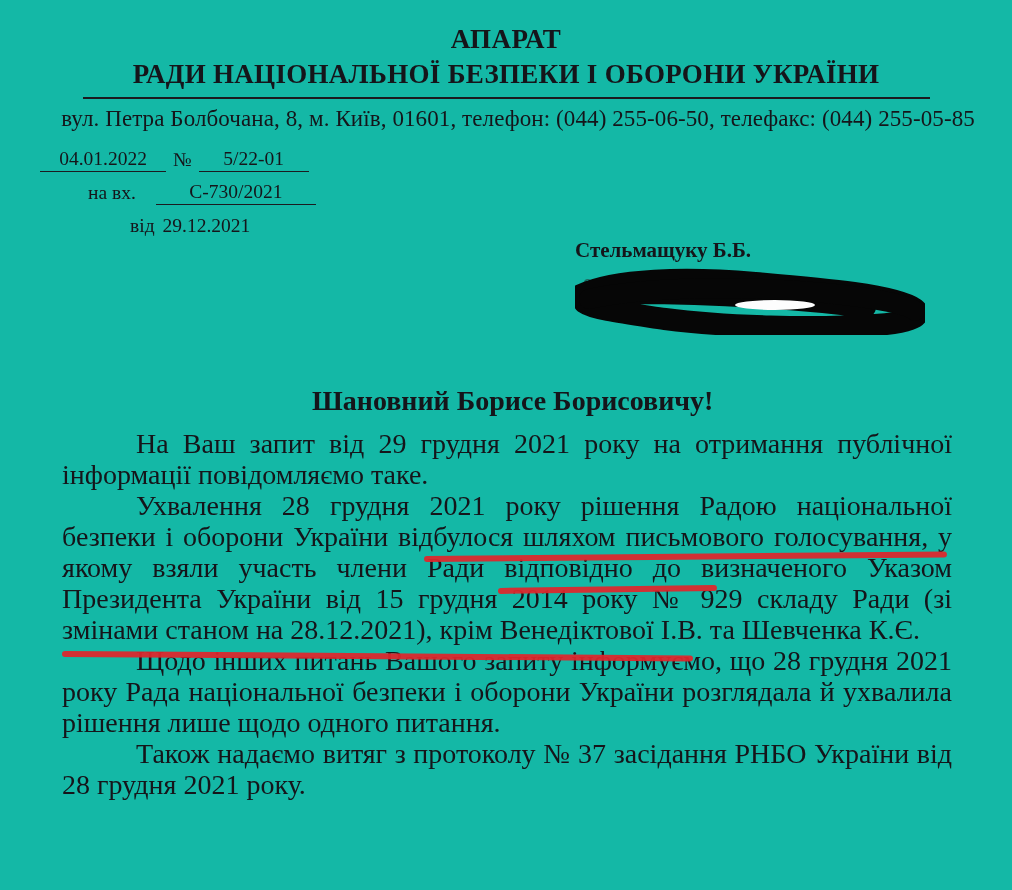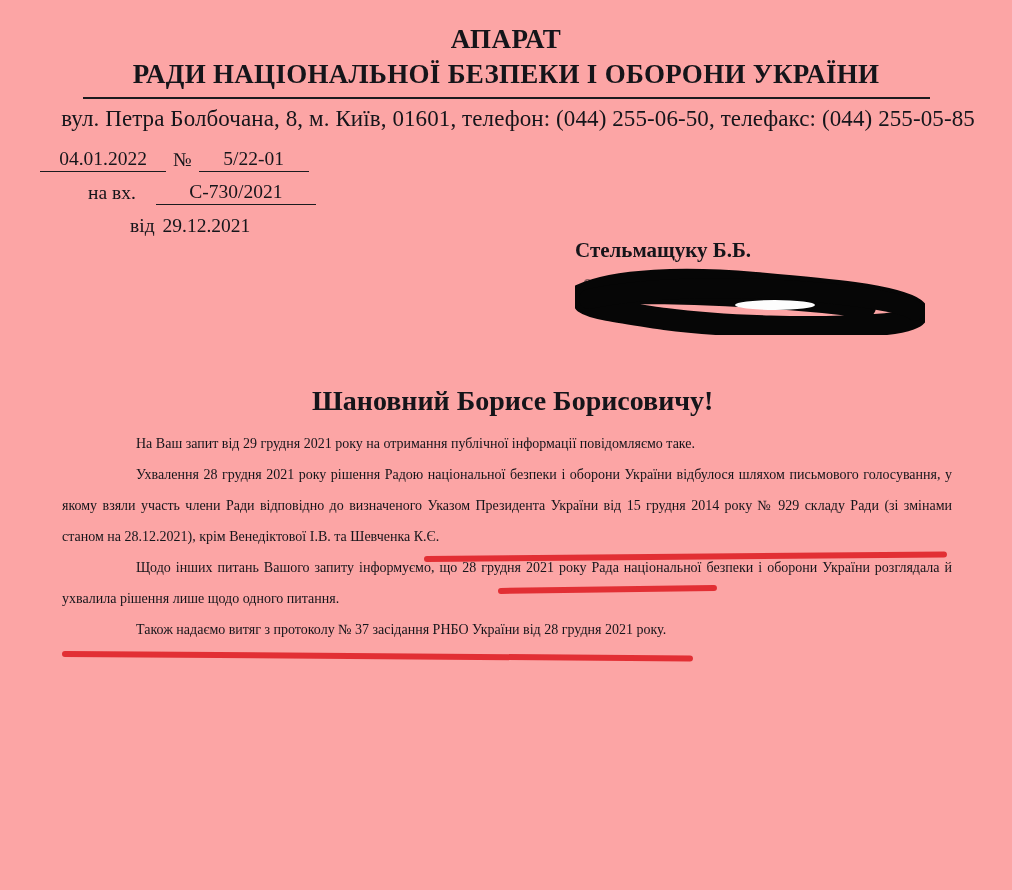--- a/index.html
+++ b/index.html
@@ -13,21 +13,21 @@
     position: relative;
     font-family: "Liberation Serif", "DejaVu Serif", serif;
     color: #15151a;
     overflow: hidden;
   }
 
   .page {
     position: relative;
     width: 1012px;
     height: 890px;
-    background: #fca5a5;
+    background: #14b8a6;
   }
 
   
   .hdr {
     text-align: center;
     padding-top: 24px;
   }
   .hdr-line1 {
     font-size: 27px;
     font-weight: bold;
@@ -125,21 +125,21 @@
     font-weight: bold;
     margin-top: 17px;
   }
 
   
   .body {
     position: absolute;
     left: 62px;
     top: 428px;
     width: 890px;
-    font-size: 14px;
+    font-size: 28px;
     line-height: 31px;
     text-align: justify;
   }
   .body p {
     margin: 0;
     text-indent: 74px;
   }
 
   .appendix {
     position: absolute;

